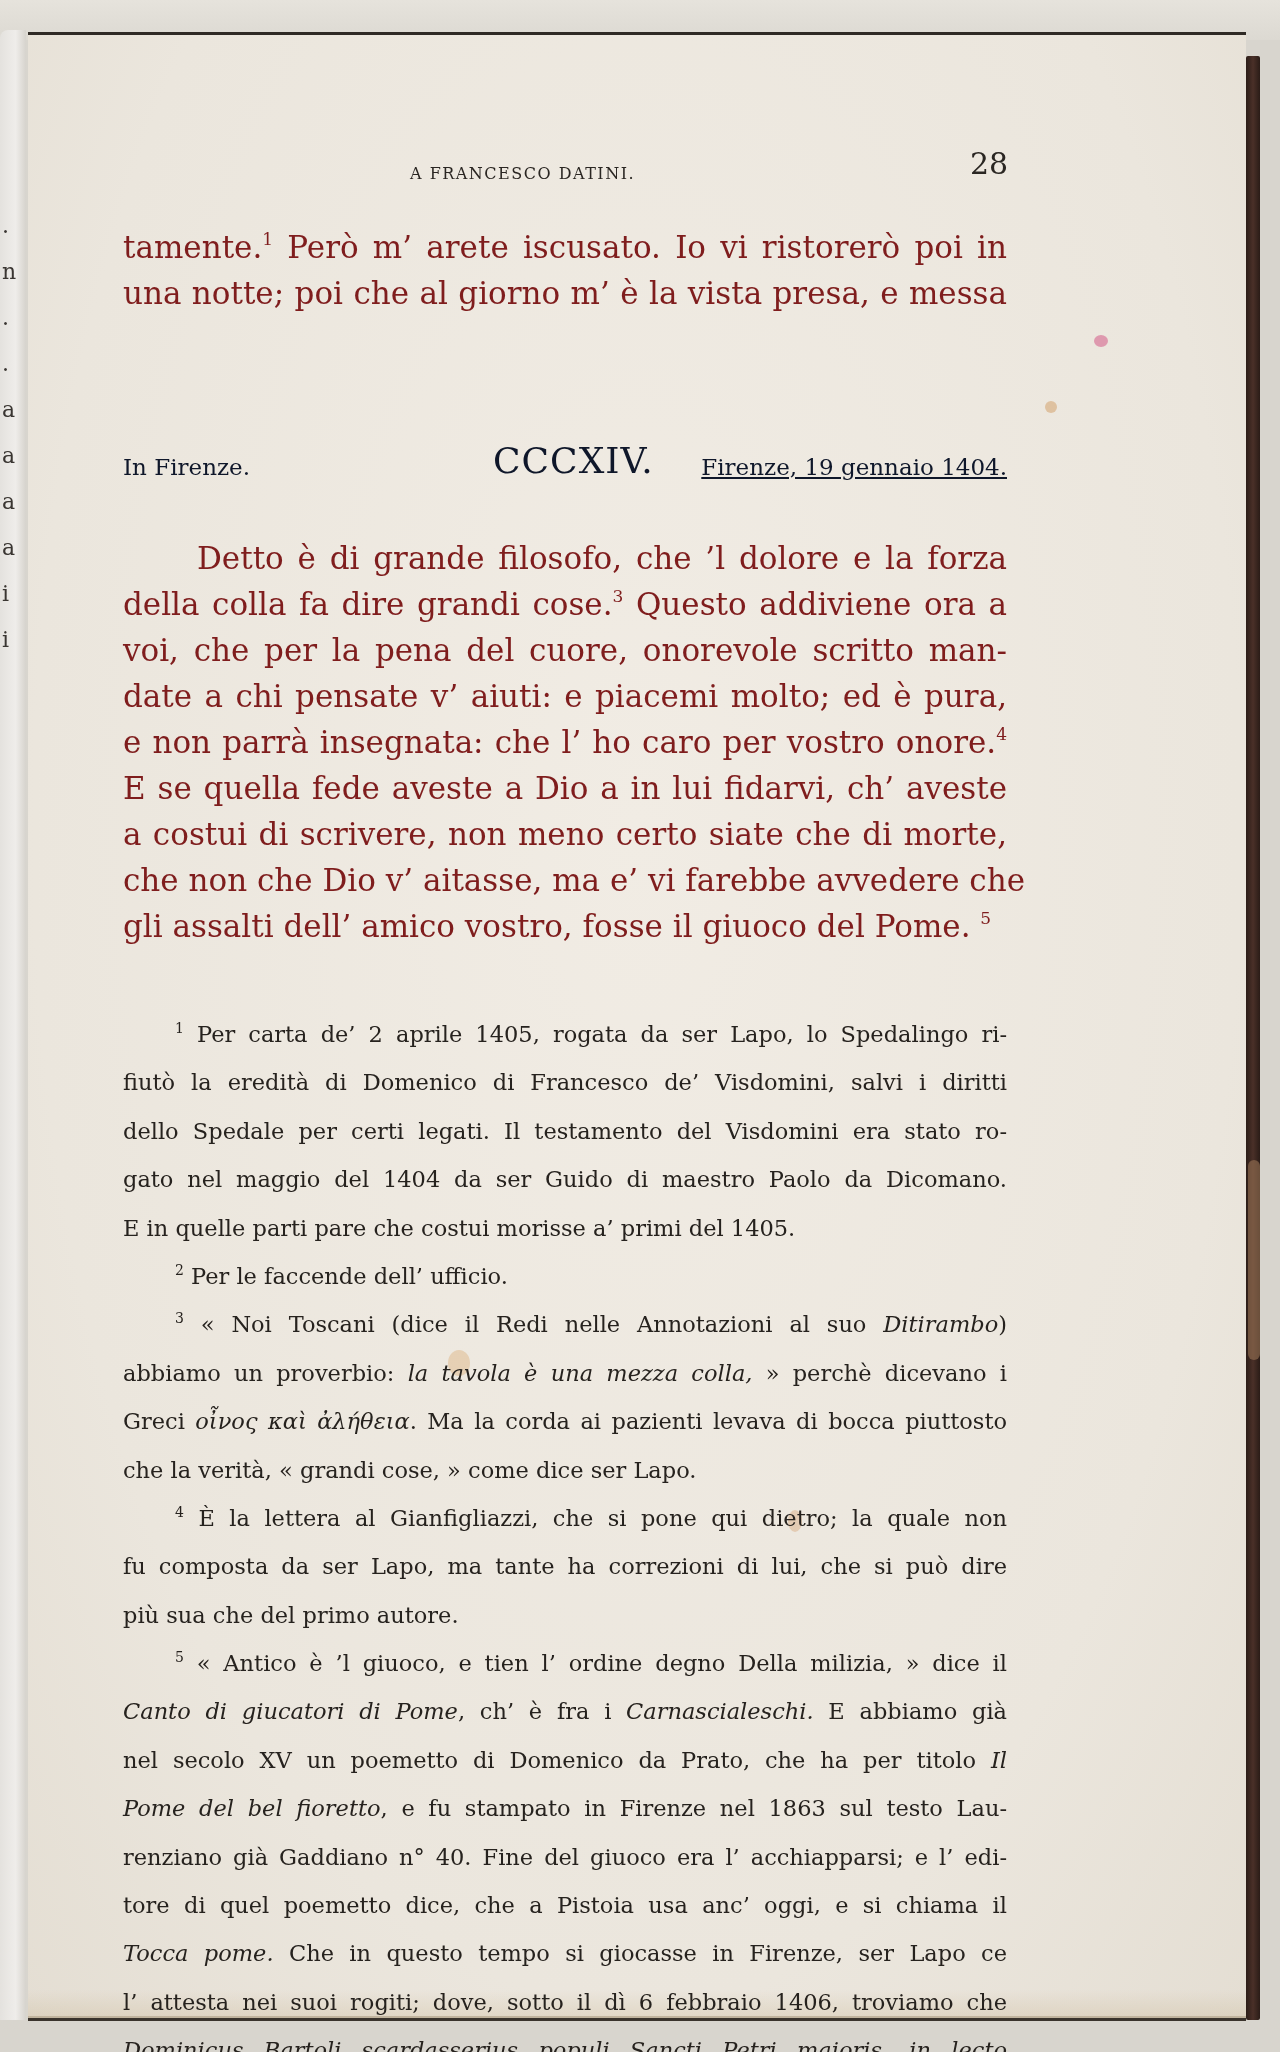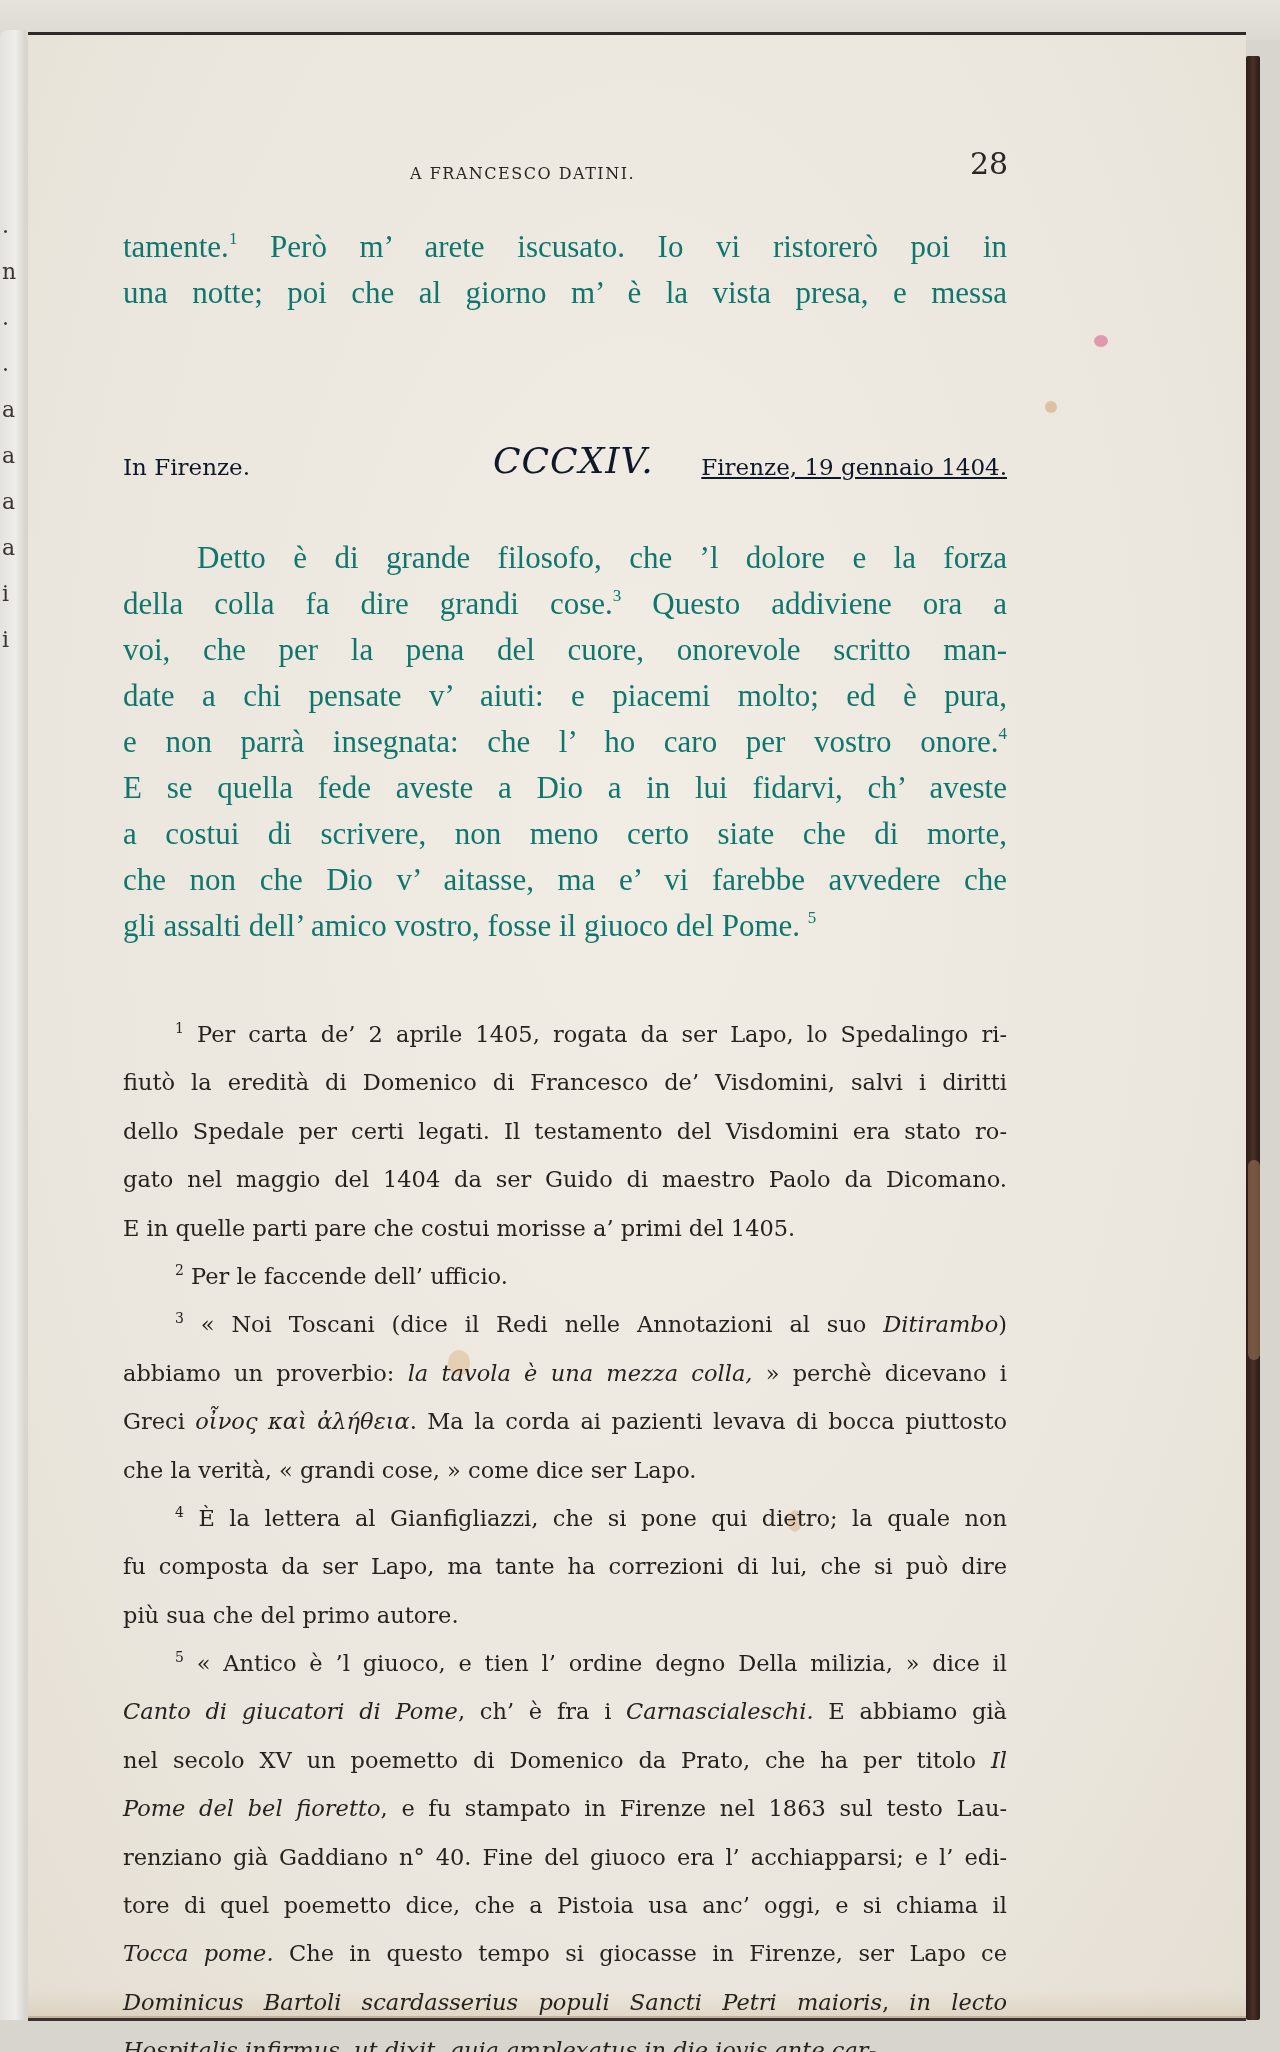--- a/index.html
+++ b/index.html
@@ -42,34 +42,34 @@
     }
     .spot { position: absolute; border-radius: 50%; }
     .running-head {
       position: absolute; top: 152px; left: 410px; font-size: 16px;
       letter-spacing: 1.5px; color: #2a2622; margin-top: 12px;
     }
     .page-number {
       position: absolute; top: 146px; left: 970px; font-size: 30px; color: #2a2622;
     }
     .body-text {
-      position: absolute; left: 123px; width: 884px; color: #0f766e;
-      font-size: 31px; line-height: 46px; font-family: Liberation Serif, serif;
+      position: absolute; left: 123px; width: 884px; color: #7f1d1d;
+      font-size: 31px; line-height: 46px;
     }
     .line {
       display: block; white-space: nowrap; text-align: justify;
       text-align-last: justify; height: 46px;
     }
     .line.last { text-align-last: left; }
     .line.indent { padding-left: 74px; box-sizing: border-box; }
     .sup { font-size: 17px; vertical-align: 13px; line-height: 0; }
     .sc { font-variant: small-caps; }
     .letter-head { position: absolute; top: 440px; left: 123px; width: 884px; height: 50px; color: #0f172a; }
     .addressee { position: absolute; left: 0; top: 14px; font-size: 23px; }
-    .letter-number { position: absolute; left: 370px; top: 0; font-size: 36px; letter-spacing: 1px; font-style: italic; }
+    .letter-number { position: absolute; left: 370px; top: 0; font-size: 36px; letter-spacing: 1px; }
     .letter-date { position: absolute; right: 0; top: 14px; font-size: 23px; text-decoration: underline; }
     .notes {
       position: absolute; left: 123px; top: 1003px; width: 884px; color: #26221e;
       font-size: 22.5px; line-height: 33.4px;
     }
     .notes .line { height: 33.4px; margin-top: 15px; }
     .notes .line.indent { padding-left: 52px; }
     .notes .sup { font-size: 14px; vertical-align: 9px; }
     i { }
   </style>
@@ -140,15 +140,16 @@
     <span class="line indent"><span class="sup">4</span><span> È la lettera al Gianfigliazzi, che si pone qui dietro; la quale non</span></span>
     <span class="line"><span>fu composta da ser Lapo, ma tante ha correzioni di lui, che si può dire</span></span>
     <span class="line last"><span>più sua che del primo autore.</span></span>
     <span class="line indent"><span class="sup">5</span><span> « Antico è ’l giuoco, e tien l’ ordine degno Della milizia, » dice il</span></span>
     <span class="line"><i>Canto di giucatori di Pome</i><span>, ch’ è fra i </span><i>Carnascialeschi.</i><span> E abbiamo già</span></span>
     <span class="line"><span>nel secolo XV un poemetto di Domenico da Prato, che ha per titolo </span><i>Il</i></span>
     <span class="line"><i>Pome del bel fioretto</i><span>, e fu stampato in Firenze nel 1863 sul testo Lau-</span></span>
     <span class="line"><span>renziano già Gaddiano n° 40. Fine del giuoco era l’ acchiapparsi; e l’ edi-</span></span>
     <span class="line"><span>tore di quel poemetto dice, che a Pistoia usa anc’ oggi, e si chiama il</span></span>
     <span class="line"><i>Tocca pome.</i><span> Che in questo tempo si giocasse in Firenze, ser Lapo ce</span></span>
+    <span class="line"><span>l’ attesta nei suoi rogiti; dove, sotto il dì 6 febbraio 1406, troviamo che</span></span>
     <span class="line"><i>Dominicus Bartoli scardasserius populi Sancti Petri maioris</i><span>, </span><i>in lecto</i></span>
     <span class="line last"><i>Hospitalis infirmus</i><span>, </span><i>ut dixit</i><span>, </span><i>quia amplexatus in die iovis ante car-</i></span>
   </div>
 
 </body></html>

